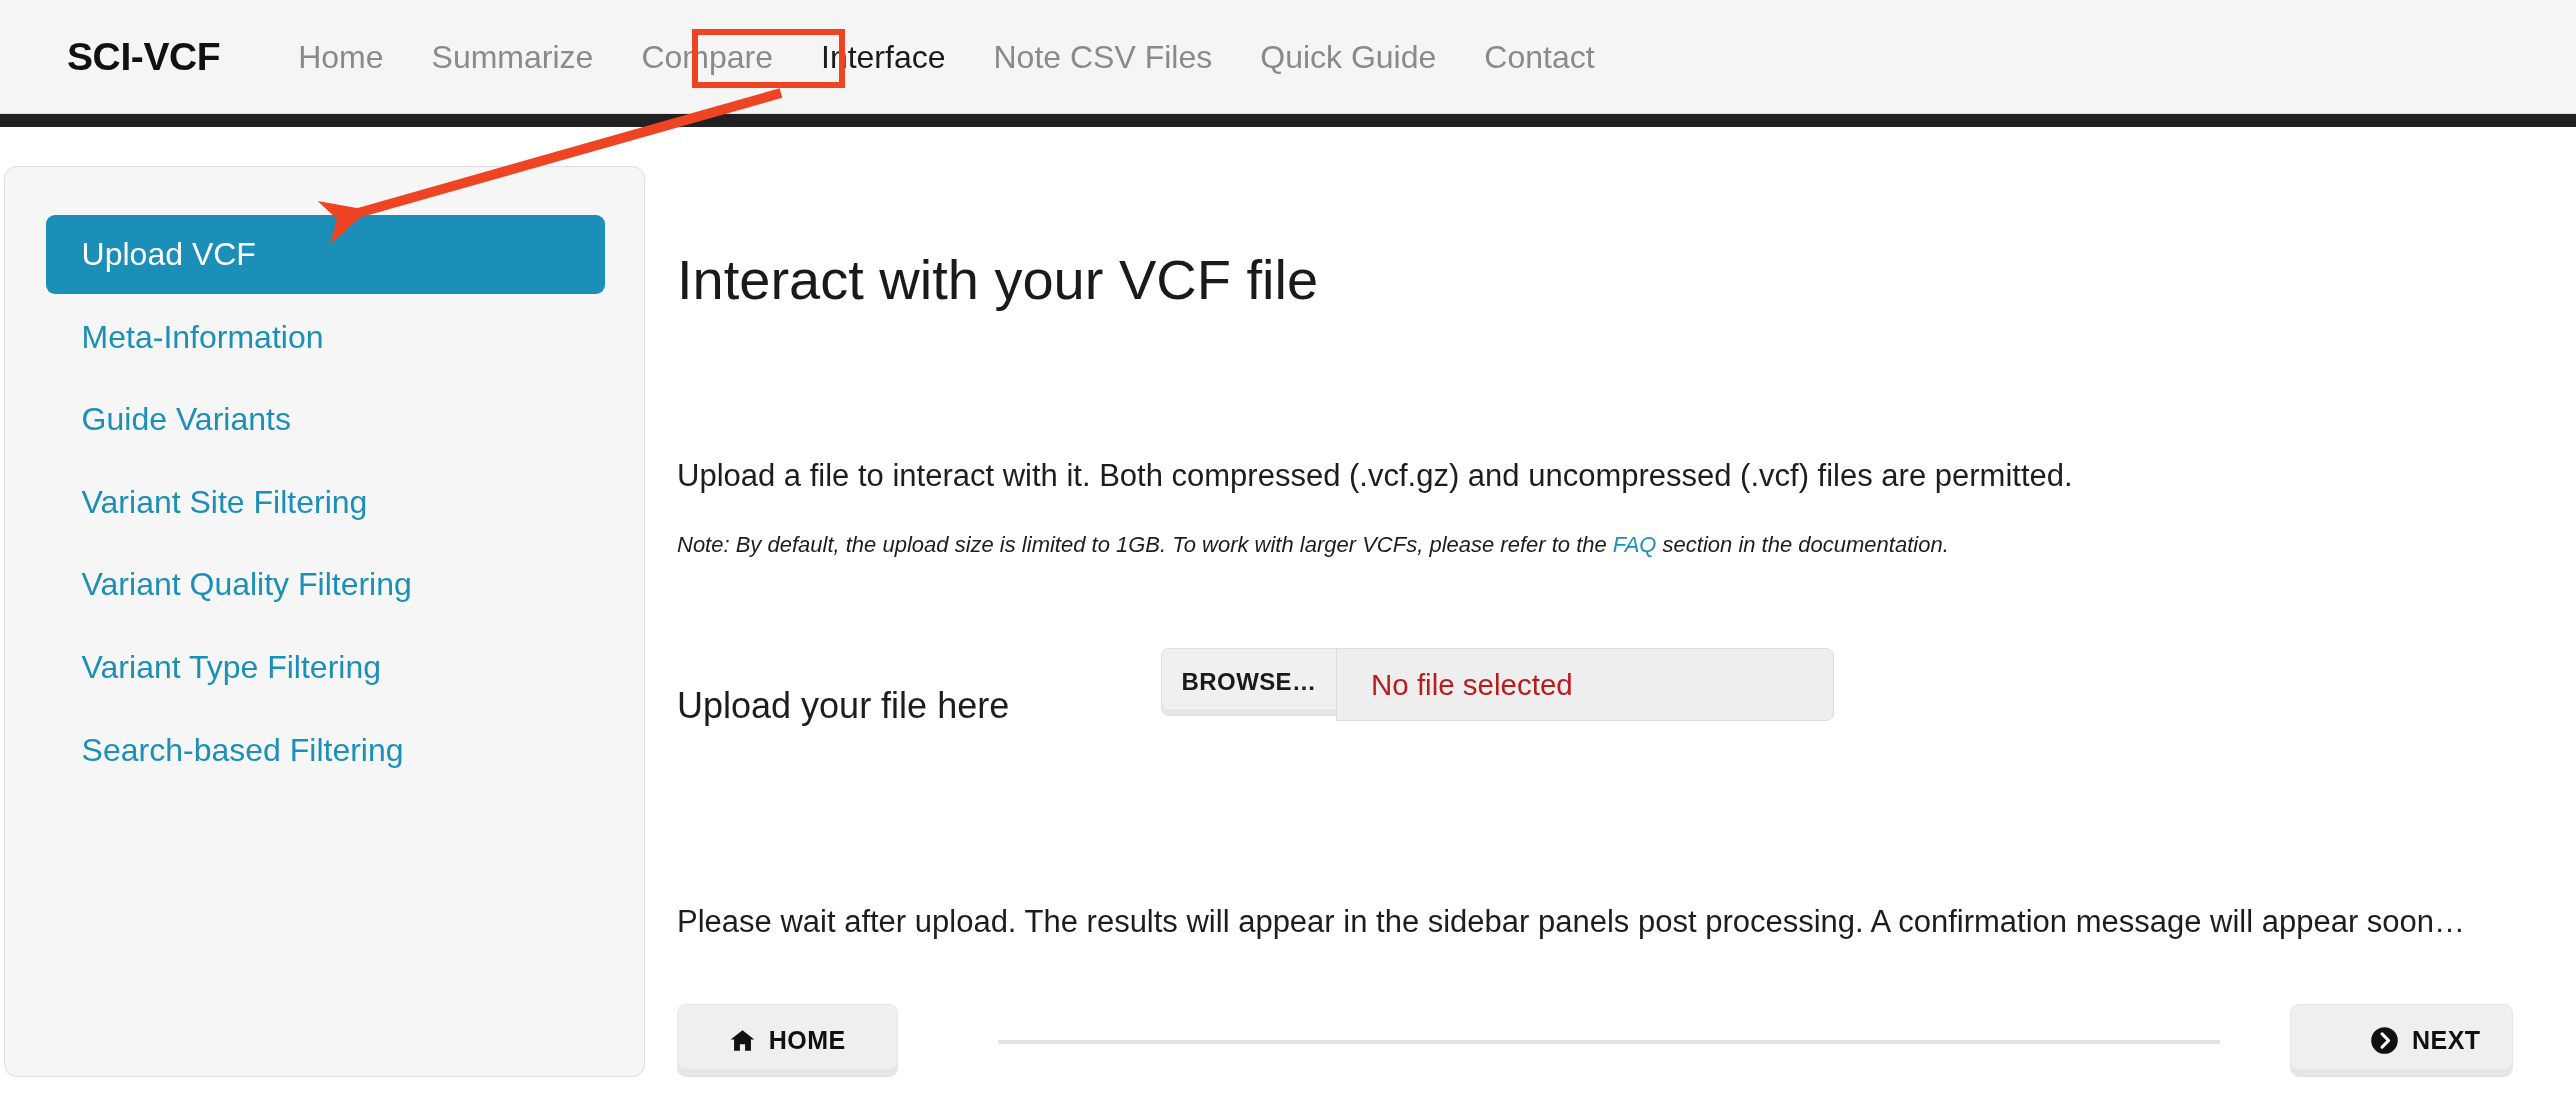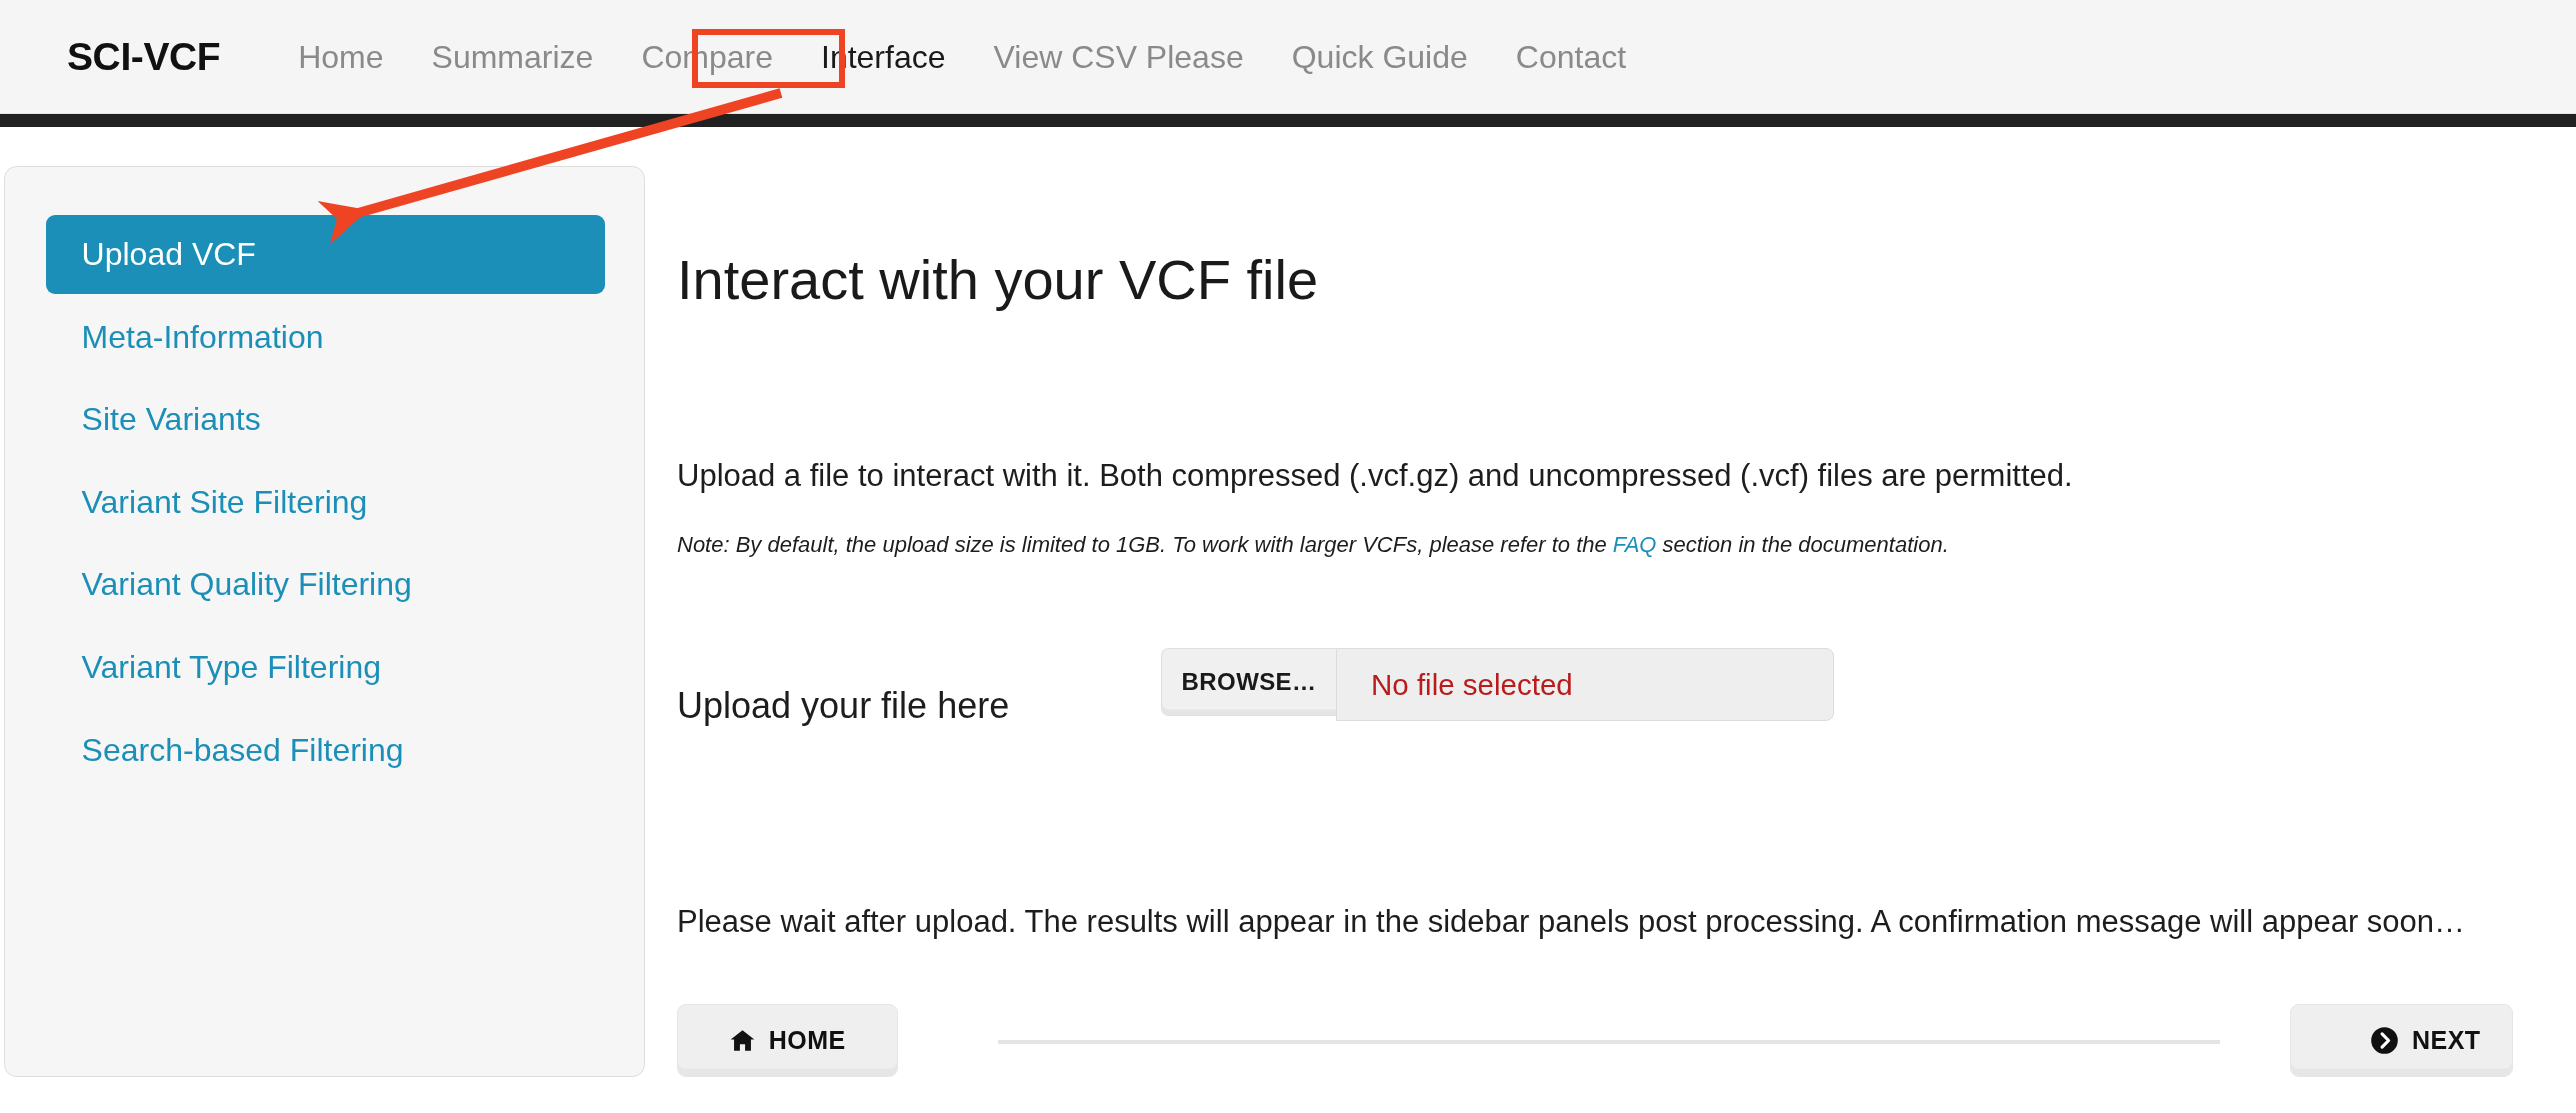--- a/index.html
+++ b/index.html
@@ -273,21 +273,21 @@
 </head>
 <body>
 
 <div class="navbar">
   <div class="navbar-brand">SCI-VCF</div>
   <div class="nav-links">
     <a class="nav-link">Home</a>
     <a class="nav-link">Summarize</a>
     <a class="nav-link">Compare</a>
     <a class="nav-link active">Interface</a>
-    <a class="nav-link">View CSV Please</a>
+    <a class="nav-link">Note CSV Files</a>
     <a class="nav-link">Quick Guide</a>
     <a class="nav-link">Contact</a>
   </div>
 </div>
 <div class="nav-highlight-box"></div>
 <div class="navbar-underbar"></div>
 
 <svg class="annotation-arrow" viewBox="0 0 2877 400">
   <defs>
     <marker id="arrowhead" markerWidth="5" markerHeight="5" refX="3.4" refY="2.5" orient="auto">
@@ -301,21 +301,21 @@
 
   <div class="sidebar-card">
     <div class="sidebar-list">
       <div class="sidebar-item active">
         <span>Upload VCF</span>
       </div>
       <div class="sidebar-item">
         <span>Meta-Information</span>
       </div>
       <div class="sidebar-item">
-        <span>Site Variants</span>
+        <span>Guide Variants</span>
       </div>
       <div class="sidebar-item">
         <span>Variant Site Filtering</span>
       </div>
       <div class="sidebar-item">
         <span>Variant Quality Filtering</span>
       </div>
       <div class="sidebar-item">
         <span>Variant Type Filtering</span>
       </div>

